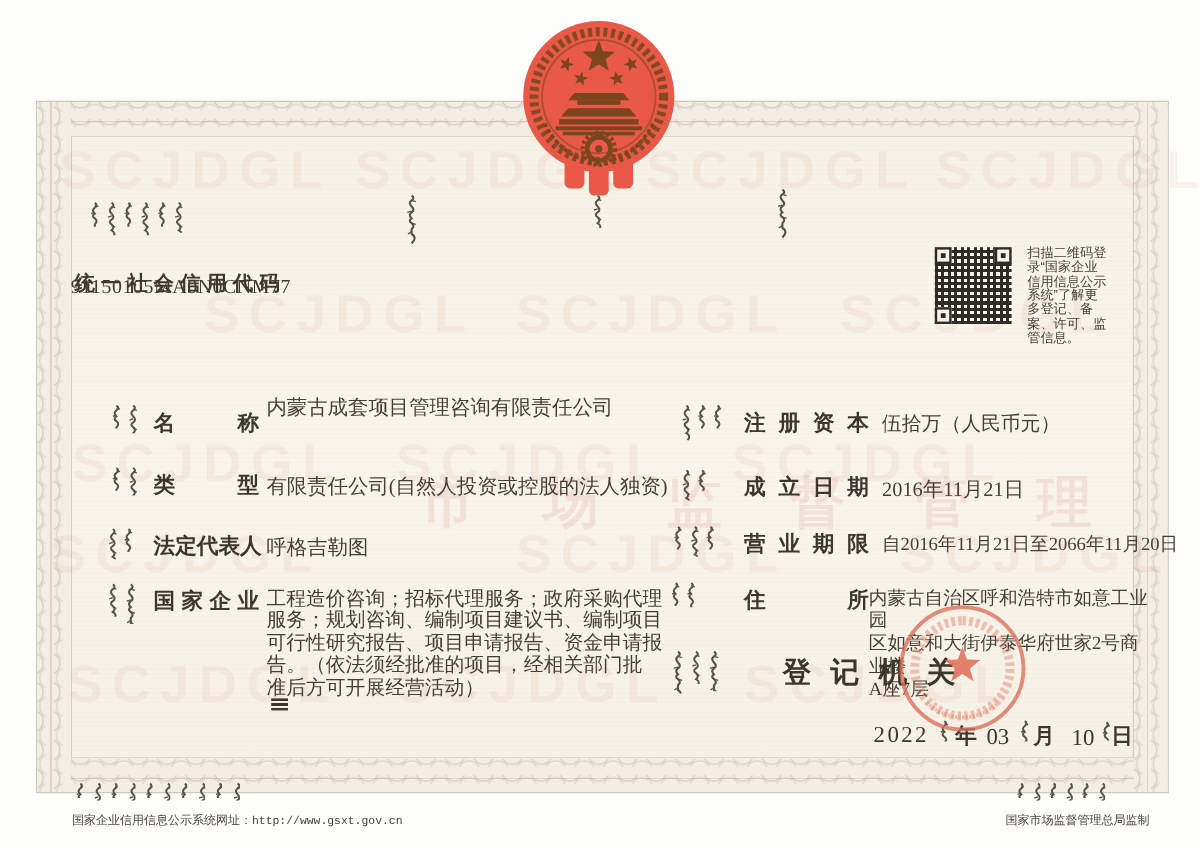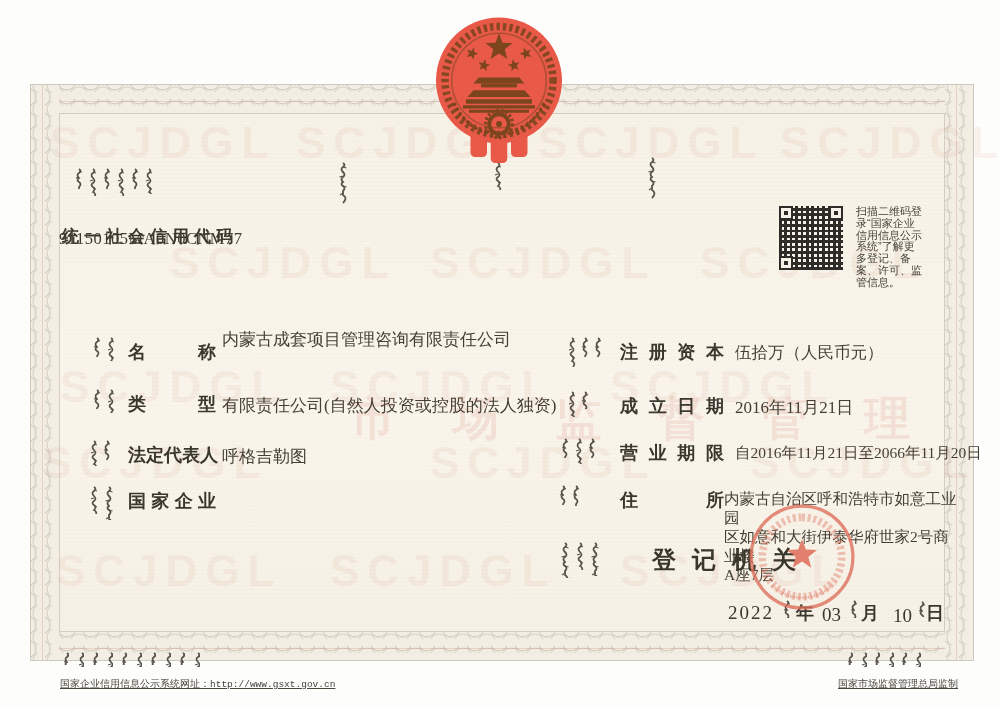--- a/index.html
+++ b/index.html
@@ -68,21 +68,21 @@
 
   .reg-auth{left:652px;top:544px;font-size:24px;font-weight:bold;letter-spacing:16px;
       color:#39362c;white-space:nowrap;}
 
   .date-part{font-family:"Liberation Serif",serif;font-size:19px;color:#3a362c;z-index:2;}
   .date-unit{font-size:18px;font-weight:bold;color:#3a382e;z-index:2;}
 
   .end-mark{display:inline-block;width:14px;height:10px;margin-left:4px;vertical-align:middle;
       background:repeating-linear-gradient(180deg,#3a382e 0 2.4px,rgba(0,0,0,0) 2.4px 4px);}
 
-  .footer-text{font-size:10px;color:#4a463c;z-index:2;text-decoration:underline;}
+  .footer-text{font-size:10px;color:#4a463c;z-index:2;}
   .footer-url{font-family:"Liberation Mono",monospace;font-size:9.5px;color:#45423a;}
 
   .seal{position:absolute;left:746px;top:501px;z-index:4;opacity:.88;}
   .emblem{position:absolute;left:424px;top:13px;z-index:3;}
 </style>
 </head>
 <body>
 
 <div class="page">
 
@@ -251,20 +251,30 @@
 
   <div class="mg" style="left:88px;top:486px">
     <svg width="10" height="28">
         <use href="#mg2"></use>
       </svg>
       <svg width="12" height="34">
         <use href="#mg3"></use>
       </svg>
   </div>
   <span class="abs lbl lbl-l" style="top:489px">国家企业</span>
+  <div class="abs val lines" style="left:222px;top:490px;font-size:16.5px;line-height:18.4px;width:330px">
+    <span>工程造价咨询；招标代理服务；政府采购代理</span>
+    <span>服务；规划咨询、编制项目建议书、编制项目</span>
+    <span>可行性研究报告、项目申请报告、资金申请报</span>
+    <span>告。（依法须经批准的项目，经相关部门批</span>
+    <span>
+        <span>准后方可开展经营活动）</span>
+        <span class="end-mark"></span>
+      </span>
+  </div>
 
   <div class="mg" style="left:566px;top:337px">
     <svg width="10" height="30">
         <use href="#mg2"></use>
       </svg>
       <svg width="9" height="20">
         <use href="#mg1"></use>
       </svg>
       <svg width="9" height="20">
         <use href="#mg1"></use>

